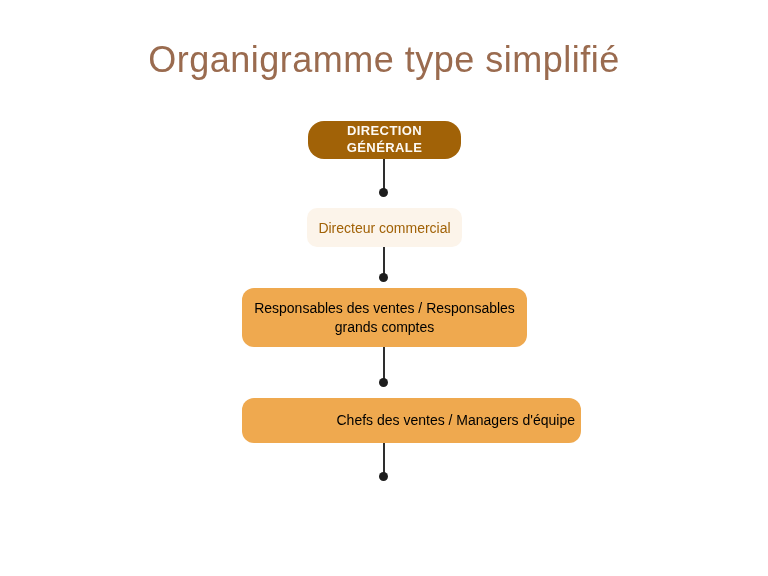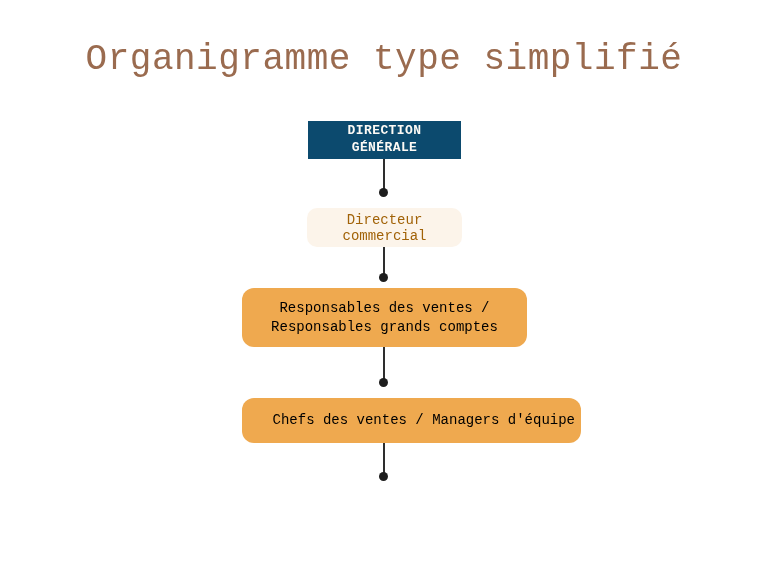--- a/index.html
+++ b/index.html
@@ -6,21 +6,21 @@
     margin: 0;
     padding: 0;
     background: #ffffff;
   }
   .canvas {
     position: relative;
     width: 768px;
     height: 576px;
     background: #ffffff;
     overflow: hidden;
-    font-family: Liberation Mono, monospace;
+    font-family: Liberation Sans, sans-serif;
   }
   .title {
     position: absolute;
     left: 0;
     right: 0;
     top: 38px;
     margin: 0;
     text-align: center;
     font-size: 36px;
     line-height: 44px;
@@ -31,22 +31,22 @@
   .node {
     position: absolute;
     display: flex;
     align-items: center;
     justify-content: center;
     text-align: center;
     box-sizing: border-box;
   }
   .node-brown {
     left: 308px; top: 121px; width: 153px; height: 38px;
-    background: #0c4a6e;
-    border-radius: 0;
+    background: #a16207;
+    border-radius: 16px;
     color: #FDFAF5;
     font-size: 13px;
     font-weight: 700;
     letter-spacing: 0.4px;
     line-height: 1.28;
     text-transform: uppercase;
     padding: 0 8px;
   }
   .node-cream {
     left: 307px; top: 208px; width: 155px; height: 39px;

